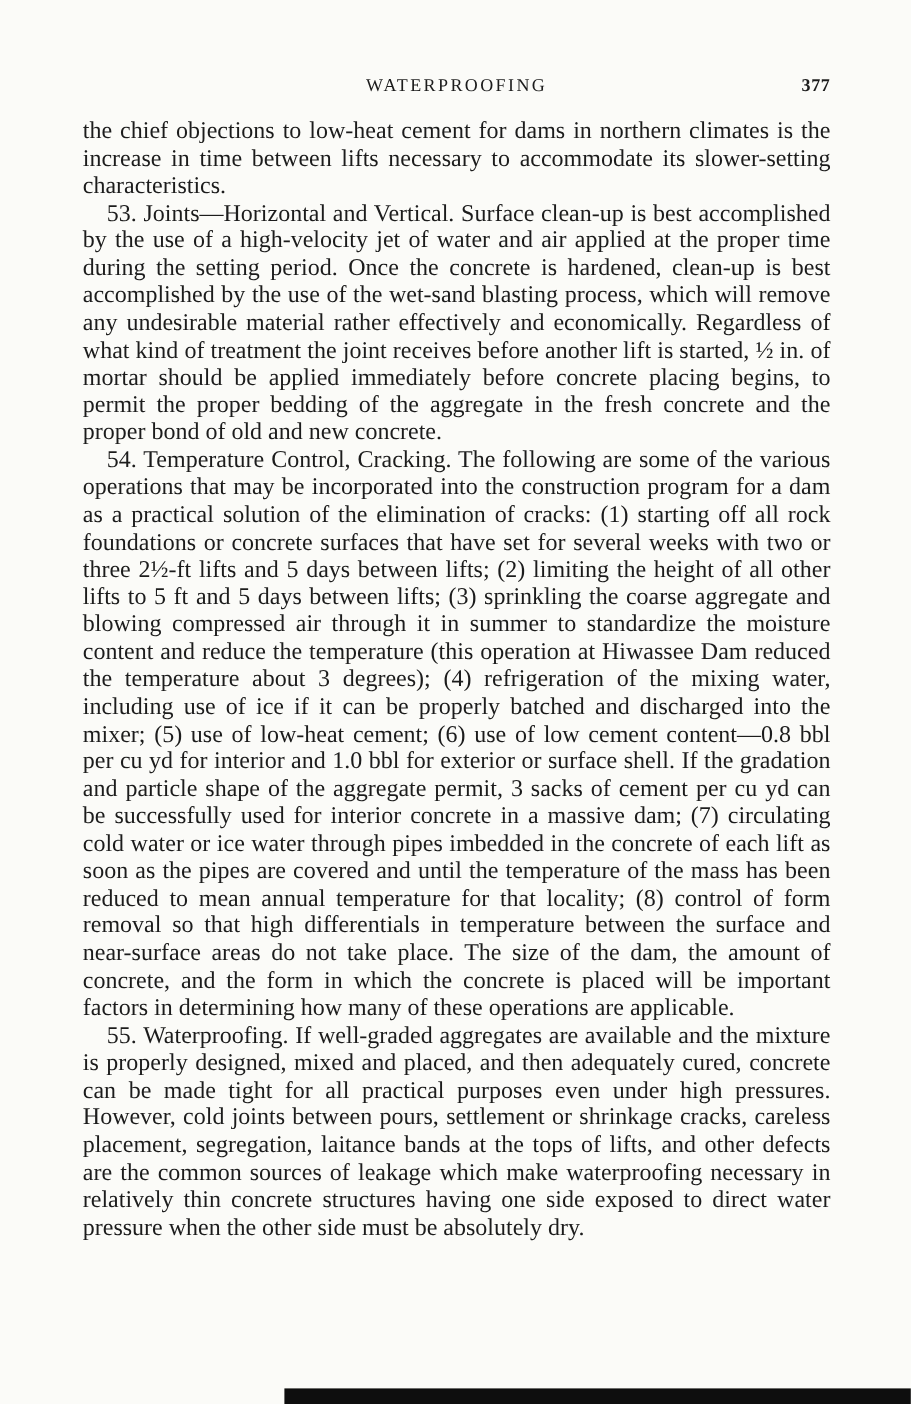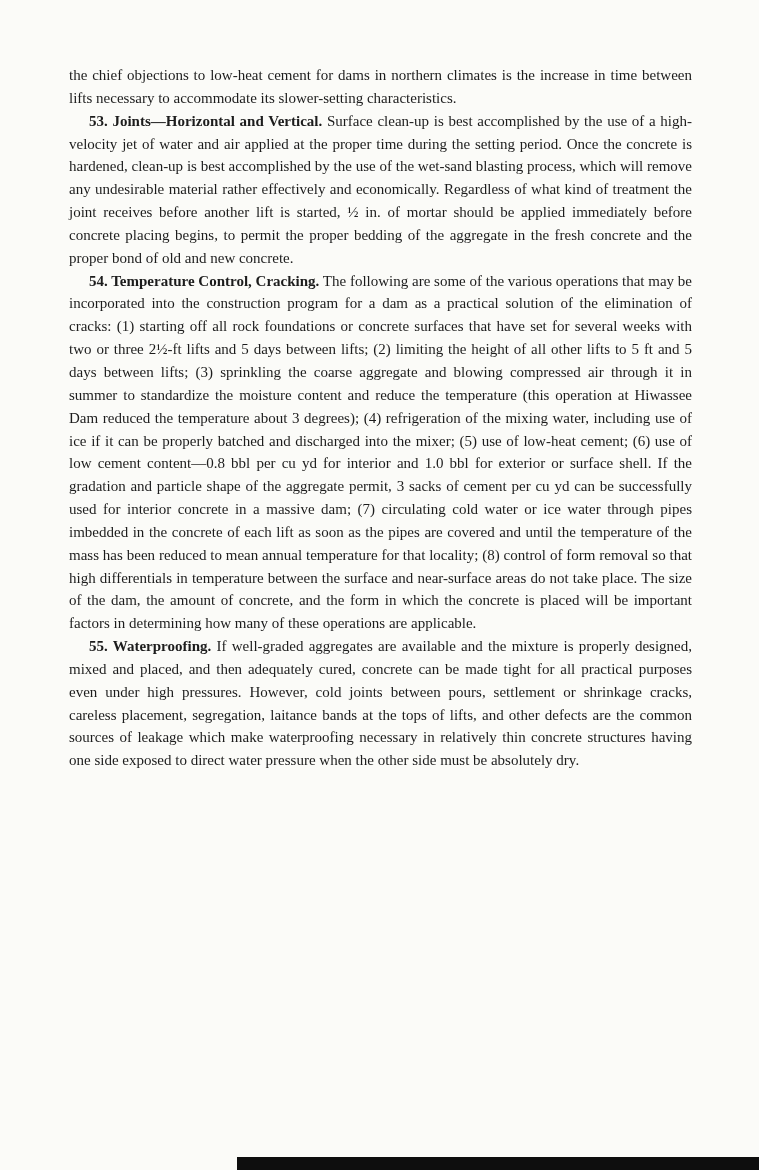--- a/index.html
+++ b/index.html
@@ -35,50 +35,54 @@
       letter-spacing: 2px;
     }
     .page-number {
       position: absolute;
       right: 0;
       top: 0;
       font-weight: bold;
       letter-spacing: 0.5px;
     }
     .body-text {
-      font-size: 15px;
+      font-size: 20px;
       line-height: 22.85px;
       text-align: justify;
       text-justify: inter-word;
     }
     .para {
       margin: 0;
       text-indent: 20px;
     }
     .para.no-indent {
       text-indent: 0;
     }
     .lead {
-      font-weight: bold;
+      font-weight: normal;
       margin-top: 31px;
     }
     .artifact {
       position: absolute;
       right: 0;
       bottom: 0;
       left: 237px;
       height: 13px;
       background: #0e0e0e;
     }
   </style>
 </head>
 <body>
 
 <div class="page">
 
+  <div class="header">
+    <span class="running-title">WATERPROOFING</span>
+    <span class="page-number">377</span>
+  </div>
 
   <div class="body-text">
 
     <p class="para no-indent"><span>the chief objections to low-heat cement for dams in northern climates is the increase in time between lifts necessary to accommodate its slower-setting characteristics.</span></p>
 
     <p class="para"><b class="lead">53. Joints—Horizontal and Vertical.</b> <span>Surface clean-up is best accomplished by the use of a high-velocity jet of water and air applied at the proper time during the setting period.  Once the concrete is hardened, clean-up is best accomplished by the use of the wet-sand blasting process, which will remove any undesirable material rather effectively and economically.  Regardless of what kind of treatment the joint receives before another lift is started, ½ in. of mortar should be applied immediately before concrete placing begins, to permit the proper bedding of the aggregate in the fresh concrete and the proper bond of old and new concrete.</span></p>
 
     <p class="para"><b class="lead">54. Temperature Control, Cracking.</b> <span>The following are some of the various operations that may be incorporated into the construction program for a dam as a practical solution of the elimination of cracks: (1) starting off all rock foundations or concrete surfaces that have set for several weeks with two or three 2½-ft lifts and 5 days between lifts; (2) limiting the height of all other lifts to 5 ft and 5 days between lifts; (3) sprinkling the coarse aggregate and blowing compressed air through it in summer to standardize the moisture content and reduce the temperature (this operation at Hiwassee Dam reduced the temperature about 3 degrees); (4) refrigeration of the mixing water, including use of ice if it can be properly batched and discharged into the mixer; (5) use of low-heat cement; (6) use of low cement content—0.8 bbl per cu yd for interior and 1.0 bbl for exterior or surface shell. If the gradation and particle shape of the aggregate permit, 3 sacks of cement per cu yd can be successfully used for interior concrete in a massive dam; (7) circulating cold water or ice water through pipes imbedded in the concrete of each lift as soon as the pipes are covered and until the temperature of the mass has been reduced to mean annual temperature for that locality; (8) control of form removal so that high differentials in temperature between the surface and near-surface areas do not take place.  The size of the dam, the amount of concrete, and the form in which the concrete is placed will be important factors in determining how many of these operations are applicable.</span></p>
 
     <p class="para"><b class="lead">55. Waterproofing.</b> <span>If well-graded aggregates are available and the mixture is properly designed, mixed and placed, and then adequately cured, concrete can be made tight for all practical purposes even under high pressures. However, cold joints between pours, settlement or shrinkage cracks, careless placement, segregation, laitance bands at the tops of lifts, and other defects are the common sources of leakage which make waterproofing necessary in relatively thin concrete structures having one side exposed to direct water pressure when the other side must be absolutely dry.</span></p>

